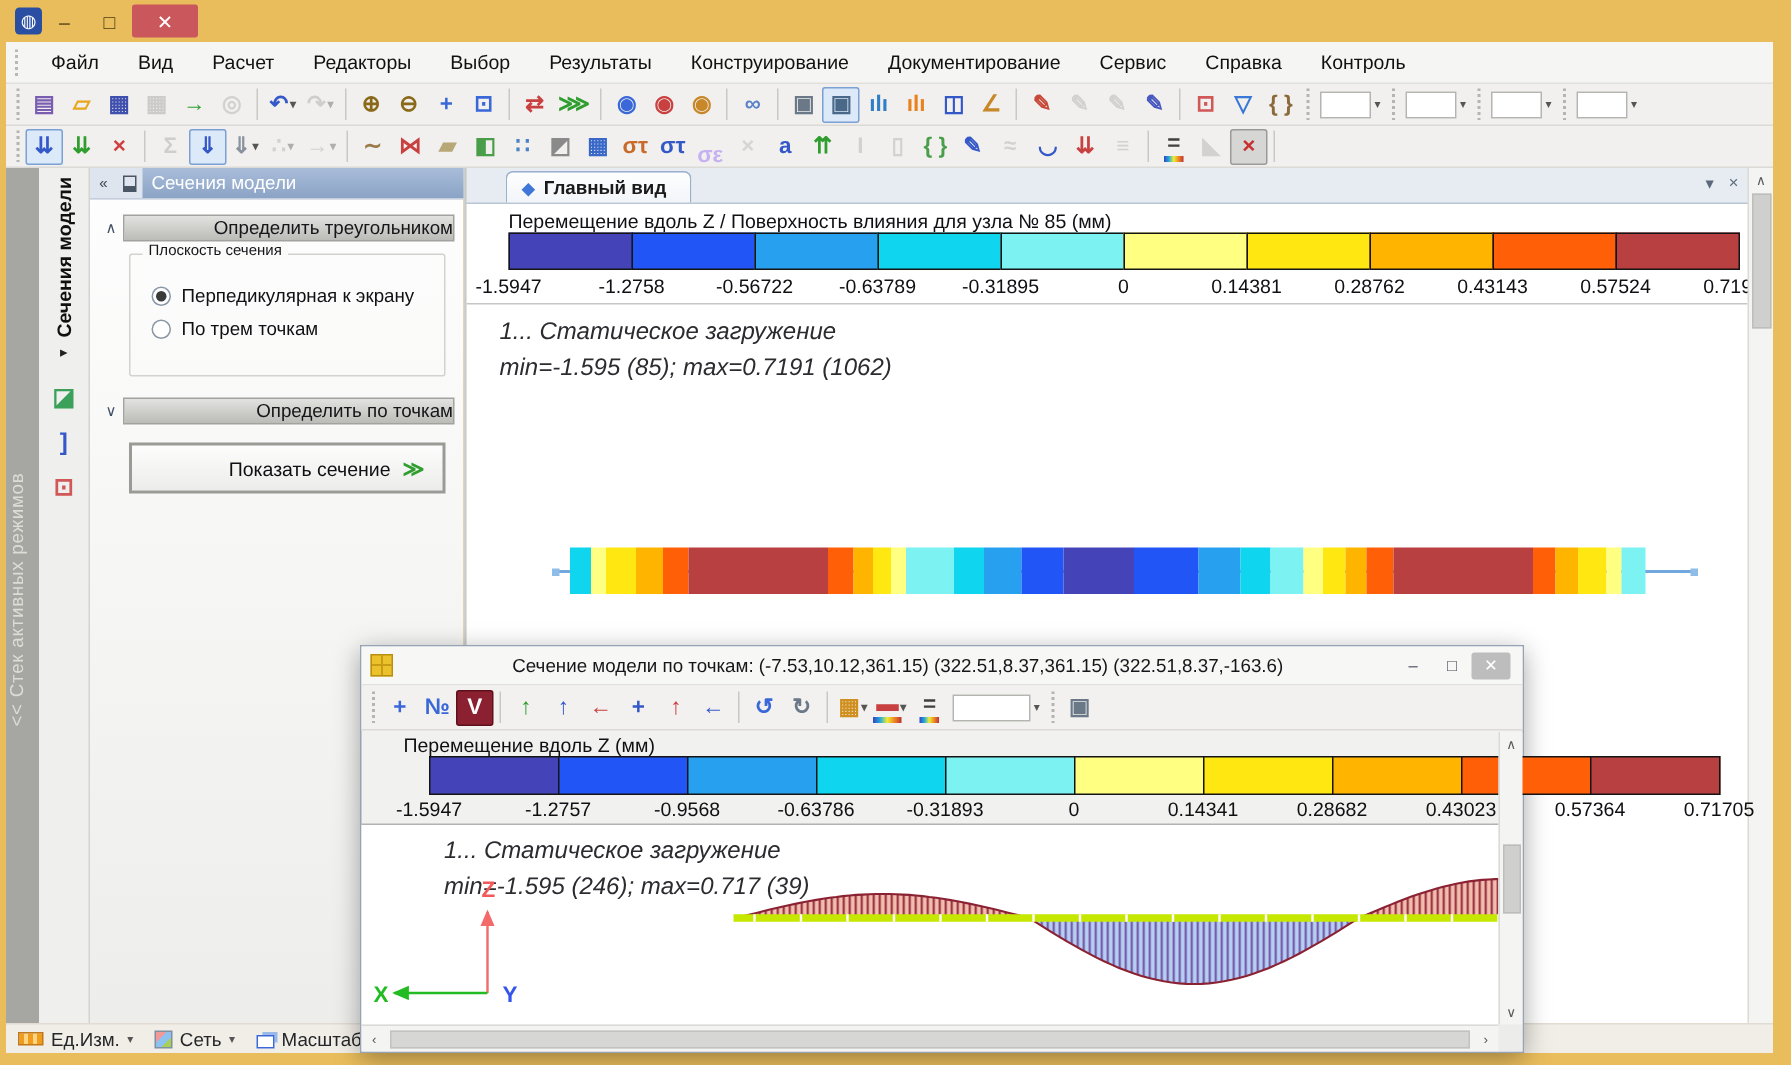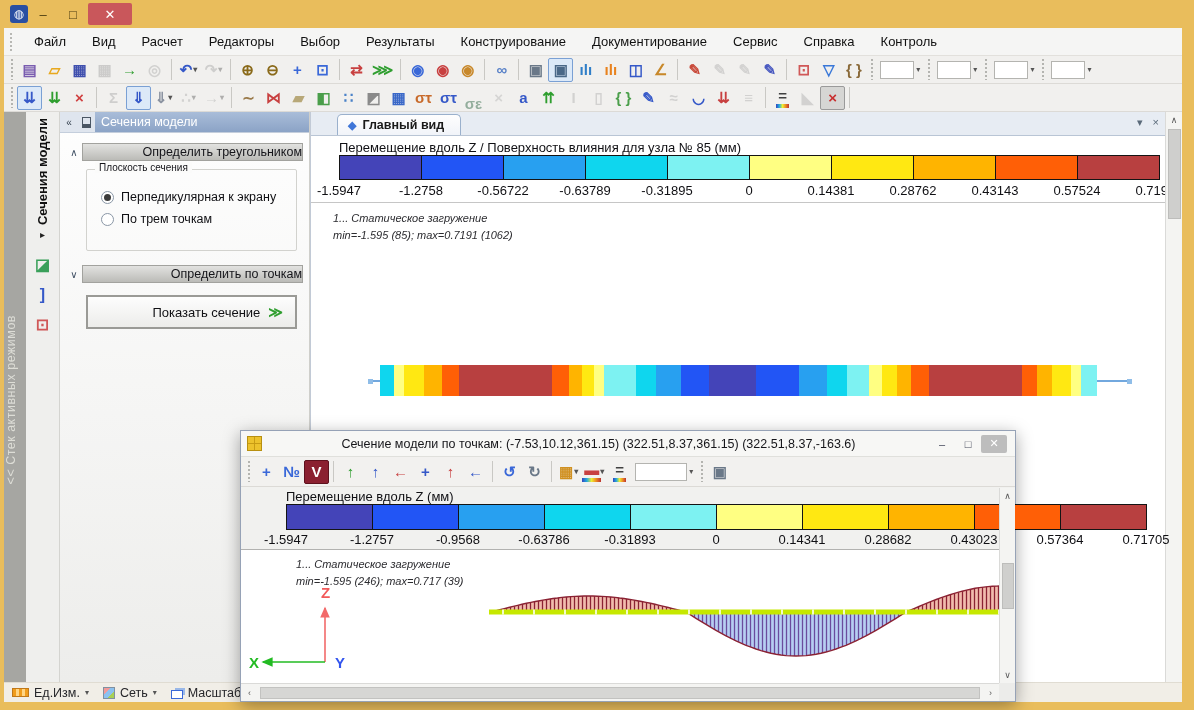--- a/index.html
+++ b/index.html
@@ -69,40 +69,40 @@
   .doctab{margin-left:26px;display:flex;align-items:center;gap:6px;padding:3px 16px 3px 10px;background:linear-gradient(#fefefe,#f1f4f9);border:1px solid #9ab0cc;border-bottom:none;border-radius:5px 5px 0 0;font-weight:bold;font-size:12.5px}
   .doctab .gem{color:#3f76d8;font-size:11px}
   .tabbar-btns{position:absolute;right:6px;top:4px;display:flex;gap:10px;color:#5a6a7a;font-size:11px}
   .doccontent{flex:1;background:#fff;position:relative;overflow:hidden}
   .scale-title{position:absolute;left:28px;top:4px;font-size:13px;color:#101014}
   .scaleband{position:absolute;left:28px;top:19px;width:820px;height:25px;display:flex}
   .scaleband .cell{flex:1;border:1px solid #141414;margin-right:-1px}
   .scalelabels{position:absolute;left:28px;top:47px;width:820px;height:15px}
   .slab{position:absolute;transform:translateX(-50%);font-size:13px;color:#101014;white-space:nowrap}
   .scalesep{position:absolute;left:0;right:0;top:66px;height:1px;background:#c6c6c6}
-  .loadtext{position:absolute;left:22px;top:74px;font-style:italic;font-size:11px;color:#2c2c30;line-height:1.5}
+  .loadtext{position:absolute;left:22px;top:74px;font-style:italic;font-size:16px;color:#2c2c30;line-height:1.5}
   .band-wrap{position:absolute;left:0;top:228px;right:0;height:36px}
   .band-line{position:absolute;left:60px;top:16px;width:758px;height:2px;background:#72a8de}
   .bmark{position:absolute;width:5px;height:5px;background:#8fbde8;top:14.5px}
   .band-segs{position:absolute;left:69px;top:1px;height:31px;display:flex}
 
   .vscroll{width:17px;background:#f4f4f2;border-left:1px solid #dadad8;display:flex;flex-direction:column;align-items:center}
   .sarrow{width:100%;height:16px;display:flex;align-items:center;justify-content:center;font-size:9px;color:#585858}
   .vthumb{width:13px;height:90px;background:#cfcfcd;border:1px solid #bdbdbb;margin-top:1px}
 
   
   .childwin{position:absolute;left:240px;top:430px;width:776px;height:272px;background:#f1f1ef;border:1px solid #96a2b6;box-shadow:0 4px 16px rgba(0,0,0,.35);z-index:10}
   .ctitle{height:26px;background:#f7f7f5;border-bottom:1px solid #e0e0dc;display:flex;align-items:center;padding:0 6px}
   .cicon{width:15px;height:15px;background:#ecc22c;border:1px solid #b89010;margin-right:6px;background-image:linear-gradient(#0000 45%,#c89c14 45% 55%,#0000 55%),linear-gradient(90deg,#0000 45%,#c89c14 45% 55%,#0000 55%)}
   .ctext{flex:1;text-align:center;font-size:12.5px;color:#16161a}
   .cbtn{width:26px;height:18px;display:flex;align-items:center;justify-content:center;font-size:11px;color:#44485a}
   .cbtn.cclose{background:#bdbdbd;color:#fff;border-radius:2px;margin-right:2px}
   .ctoolbar{height:30px;background:#f2f1ef;border-bottom:1px solid #dcdad6;display:flex;align-items:center;padding:0 2px}
   .cscale{position:absolute;left:0;top:57px;right:16px;height:62px}
-  .cscale .scale-title{left:45px;top:1px}
+  .cscale .scale-title{left:28px;top:1px}
   .cscale .scaleband{left:45px;top:16px;width:860px;height:26px}
   .cscale .scalelabels{left:45px;top:44px;width:860px}
   .cscale .scalesep{top:61px;background:#b2b2b0}
   .ccontent{position:absolute;left:0;top:119px;right:16px;bottom:18px;background:#fff;overflow:hidden}
   .ccontent .loadtext{left:55px;top:6px}
   .axes{position:absolute;left:6px;top:26px}
   .diagram{position:absolute;left:0;top:0}
   .cvscroll{position:absolute;right:0;top:57px;bottom:18px;width:16px;background:#f4f4f2;border-left:1px solid #dadad8;display:flex;flex-direction:column;align-items:center;justify-content:space-between}
   .cvthumb{width:12px;flex:0 0 46px;background:#cfcfcd;border:1px solid #bdbdbb}
   .chscroll{position:absolute;left:0;bottom:0;right:16px;height:18px;background:#f4f4f2;border-top:1px solid #dadad8;display:flex;align-items:center}
@@ -323,21 +323,21 @@
       <div class="tbtn">
         <span class="glyph" style="color: rgb(58, 104, 200);">▦</span>
       </div>
       <div class="tbtn">
         <span class="glyph" style="color: rgb(200, 106, 42);">στ</span>
       </div>
       <div class="tbtn">
         <span class="glyph" style="color: rgb(53, 88, 200);">στ</span>
       </div>
       <div class="tbtn dis">
-        <span class="glyph" style="color: #14532d; margin-top: 12px;">σε</span>
+        <span class="glyph" style="color: #8b5cf6; margin-top: 12px;">σε</span>
       </div>
       <div class="tbtn dis">
         <span class="glyph" style="color: rgb(176, 176, 176);">×</span>
       </div>
       <div class="tbtn">
         <span class="glyph" style="color: rgb(53, 88, 200);">a</span>
       </div>
       <div class="tbtn">
         <span class="glyph" style="color: rgb(47, 158, 47);">⇈</span>
       </div>

